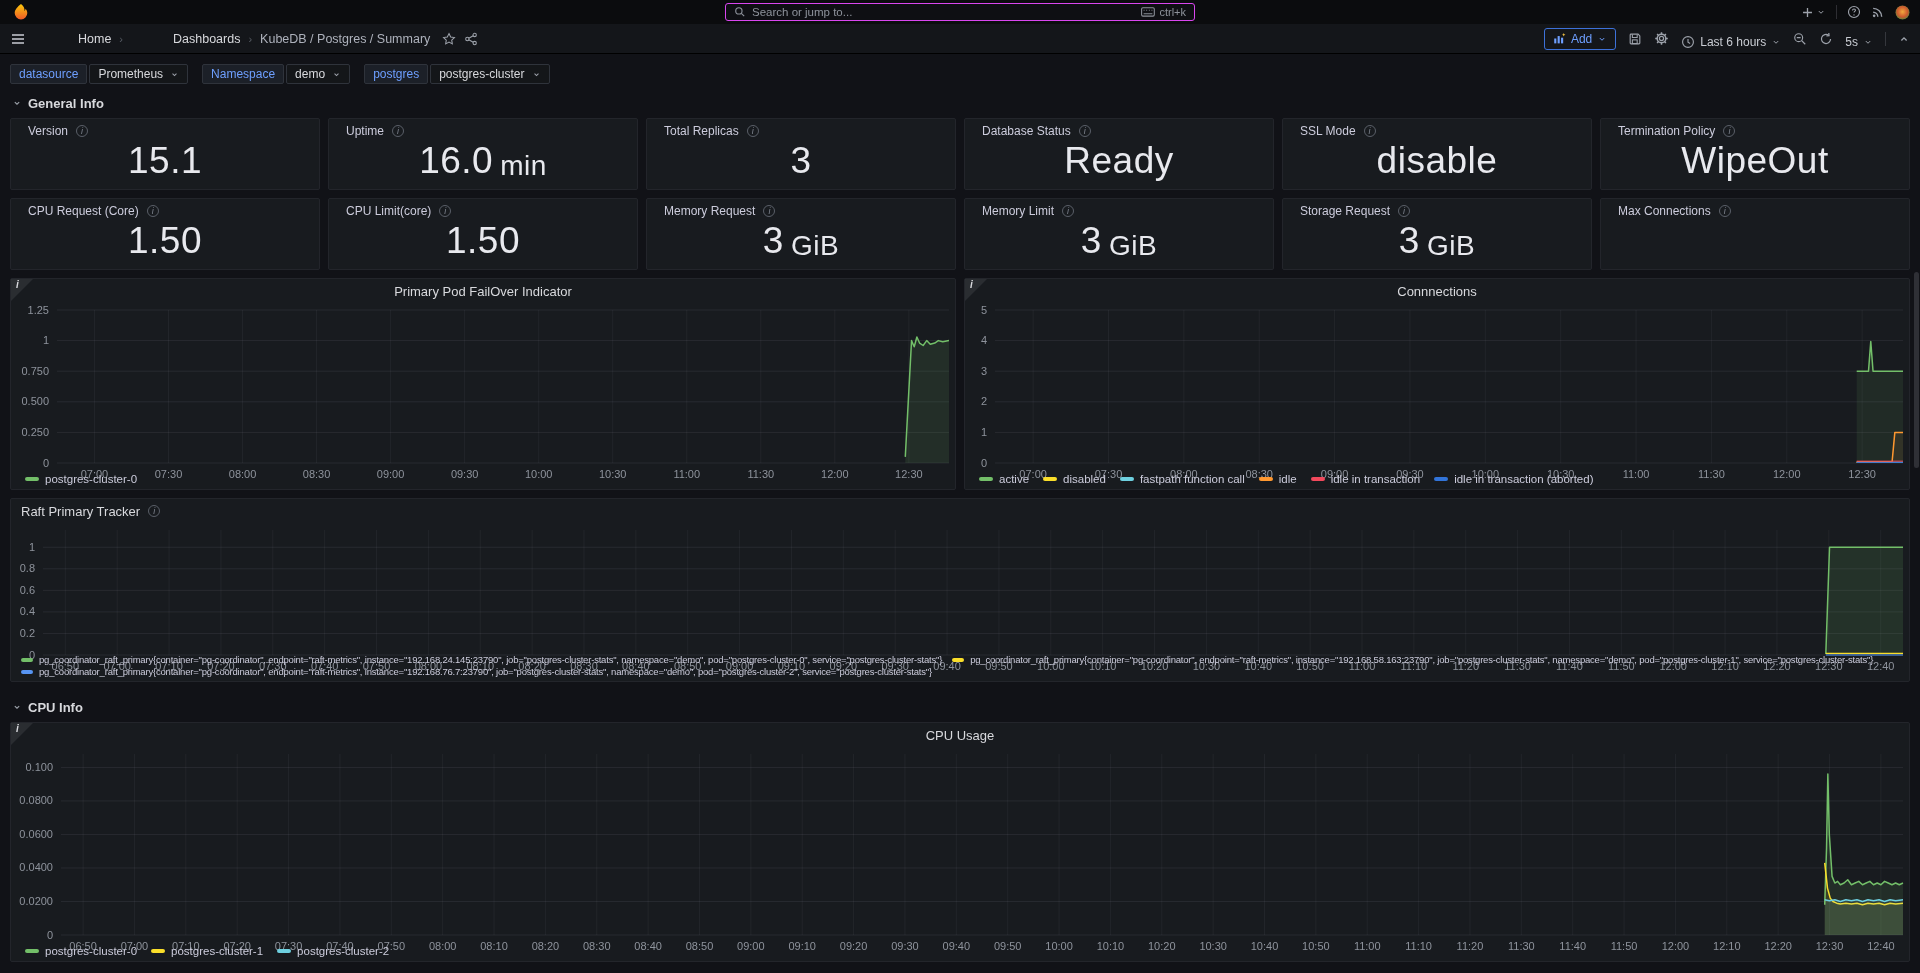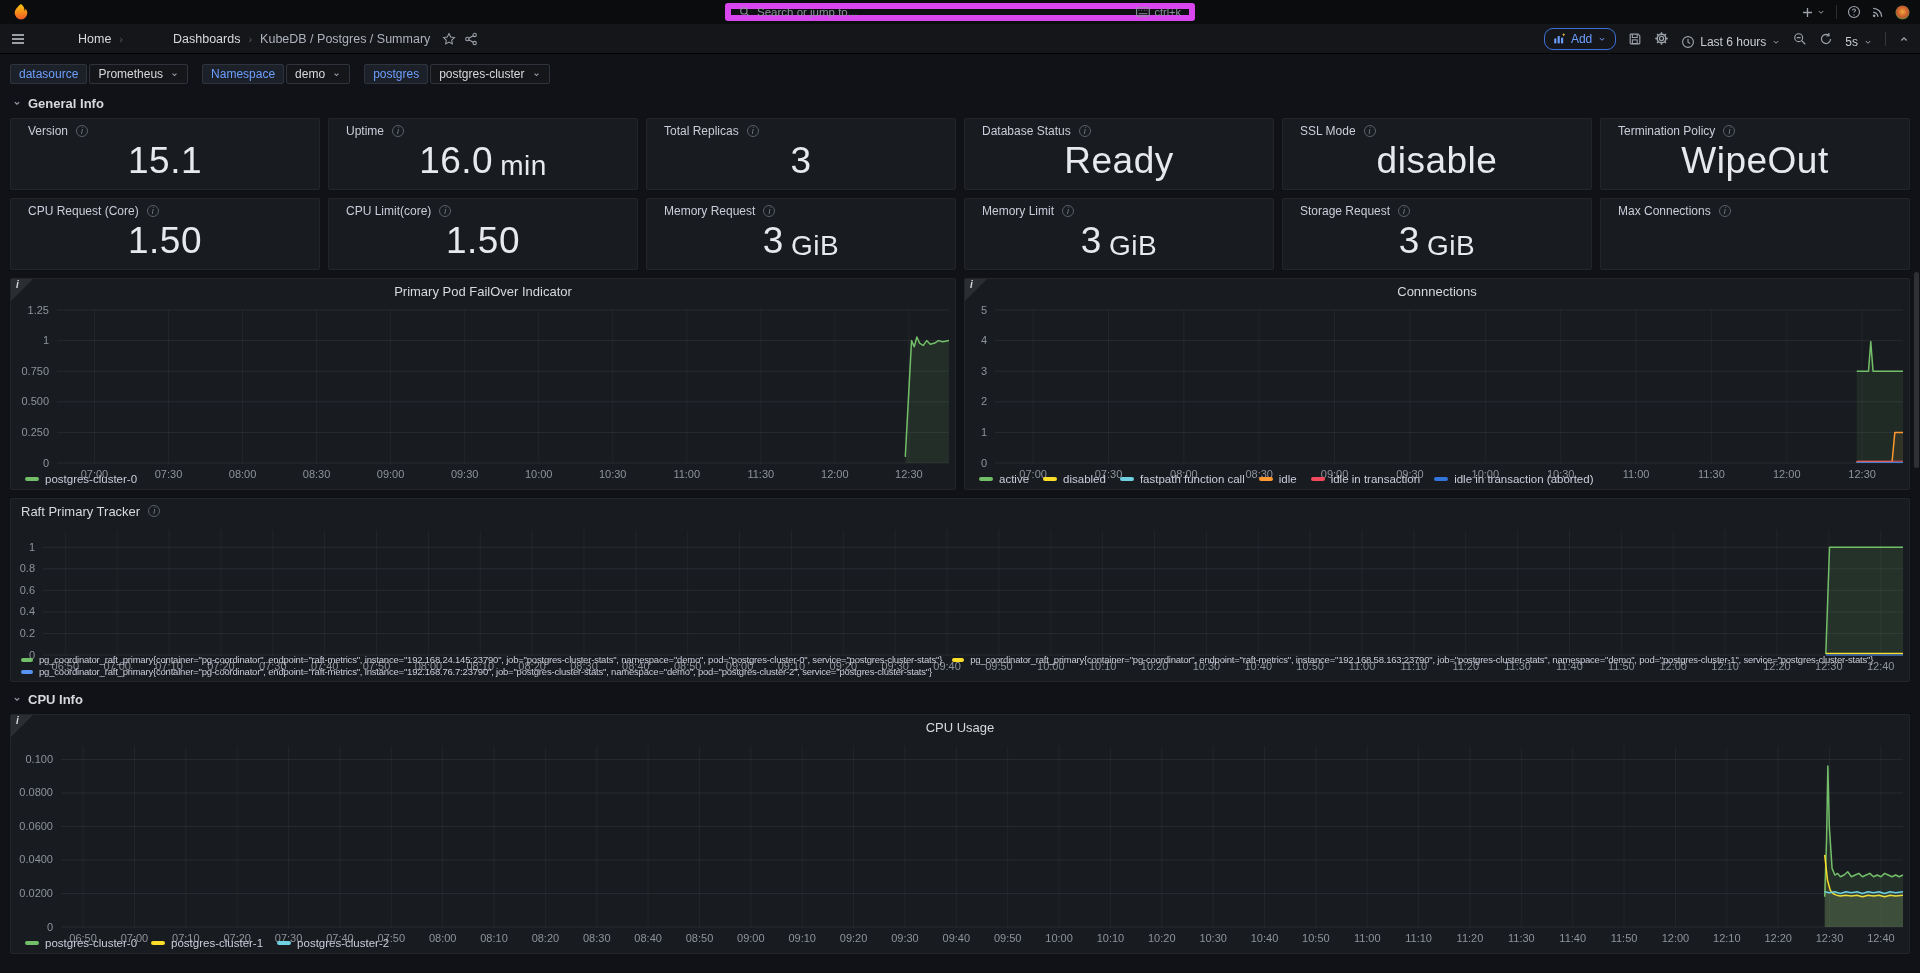--- a/index.html
+++ b/index.html
@@ -3,37 +3,37 @@
 <meta charset="utf-8">
 <style>
   * { box-sizing: border-box; margin: 0; padding: 0; }
   html,body { width:1920px; height:973px; overflow:hidden; }
   body { background:#111217; font-family:"Liberation Sans", sans-serif; color:#ccccdc; position:relative; }
 
   
   .topbar1 { height:24px; background:#0b0c0e; display:flex; align-items:center; padding:0 10px; position:relative; }
   .topbar1 .logo { width:18px; height:18px; margin-left:2px; }
   .searchbox { position:absolute; left:725px; width:470px; height:18px; top:3px;
-    background:#0e0f13; border:6px solid #d946ef; border-radius:3px;
+    background:#0e0f13; border:1px solid #d946ef; border-radius:3px;
     display:flex; align-items:center; gap:6px; padding:0 8px; color:#8e939c; font-size:11.5px; cursor:text; }
   .searchbox .grow { flex:1; }
   .shortcut { display:flex; align-items:center; gap:4px; color:#8e939c; font-size:11px; }
   .topbar1-right { margin-left:auto; display:flex; align-items:center; gap:10px; }
   .icon-btn { display:flex; align-items:center; gap:2px; color:#9da2ab; cursor:pointer; background:none; border:none; }
   .vdiv { width:1px; height:14px; background:rgba(204,204,220,0.18); }
   .avatar { width:15px; height:15px; border-radius:50%; }
 
   .topbar2 { height:30px; background:#14161a; display:flex; align-items:center; padding:0 10px; border-bottom:1px solid #000; }
   .breadcrumb { display:flex; align-items:center; gap:8px; font-size:12.5px; margin-left:10px; }
   .breadcrumb a { color:#d8d9dd; text-decoration:none; cursor:pointer;margin-left:42px; }
   .breadcrumb .sep { color:#565b63; font-size:11px; }
   .breadcrumb .current { color:#aeb2bc; }
   .topbar2-right { margin-left:auto; display:flex; align-items:center; gap:12px; }
   .add-btn { display:flex; align-items:center; gap:5px; border:1px solid #3d71d9; color:#6e9fff;
-    border-radius:9px; font-size:12px; padding:2px 8px; height:22px; background:none; cursor:pointer; }
+    border-radius:3px; font-size:12px; padding:2px 8px; height:22px; background:none; cursor:pointer; }
   .tool-text { display:flex; align-items:center; gap:5px; font-size:12px; color:#c9ccd3; cursor:pointer;margin-top:6px; }
 
   
   .content { padding:8px 10px 0 10px; }
   .vars-row { display:flex; align-items:center; gap:14px; height:24px; margin-bottom:8px; }
   .var-group { display:flex; }
   .var-label { background:#1c2028; border:1px solid #2f333b; color:#6e9fff; font-size:12px;
     padding:2px 8px; border-radius:2px; margin-right:2px; display:flex; align-items:center; }
   .var-value { background:#141619; border:1px solid #2f333b; color:#d8d9dd; font-size:12px;
     padding:2px 8px; border-radius:2px; display:flex; align-items:center; gap:7px; cursor:pointer; }
@@ -516,21 +516,21 @@
             <span>idle in transaction</span>
           </span>
           <span class="legend-item">
             <span class="swatch" style="background: rgb(50, 116, 217);"></span>
             <span>idle in transaction (aborted)</span>
           </span>
         </div>
     </div>
   </div>
 
-  <div class="panel chart-panel raft" style="margin-bottom:8px;">
+  <div class="panel chart-panel raft" style="margin-bottom:16px;">
     <div class="panel-title left">
       <span>Raft Primary Tracker</span>
         <span class="info-i">i</span>
     </div>
     <div class="plot">
         <svg width="1898" height="152">
           <line x1="32" x2="1892" y1="24.241379310344822" y2="24.241379310344822" stroke="rgba(204,204,220,0.09)" stroke-width="1"></line>
           <text x="24" y="27.741379310344822" text-anchor="end" fill="#8e939c" font-size="11">1</text>
           <line x1="32" x2="1892" y1="45.79310344827586" y2="45.79310344827586" stroke="rgba(204,204,220,0.09)" stroke-width="1"></line>
           <text x="24" y="49.29310344827586" text-anchor="end" fill="#8e939c" font-size="11">0.8</text>

